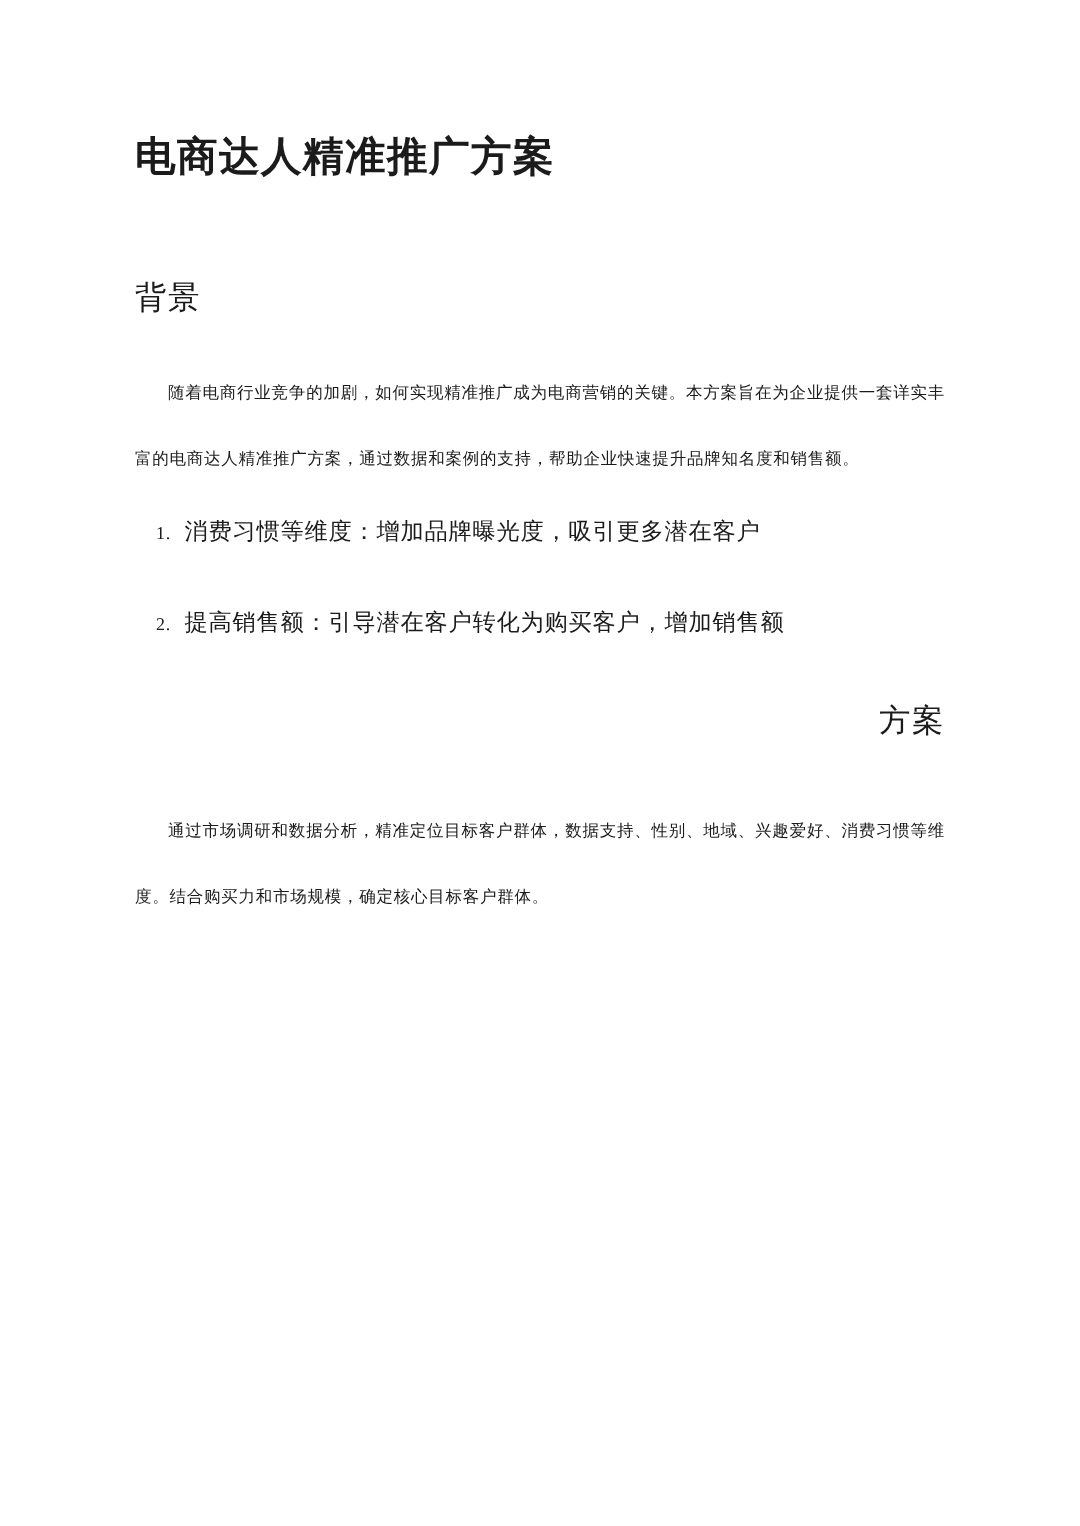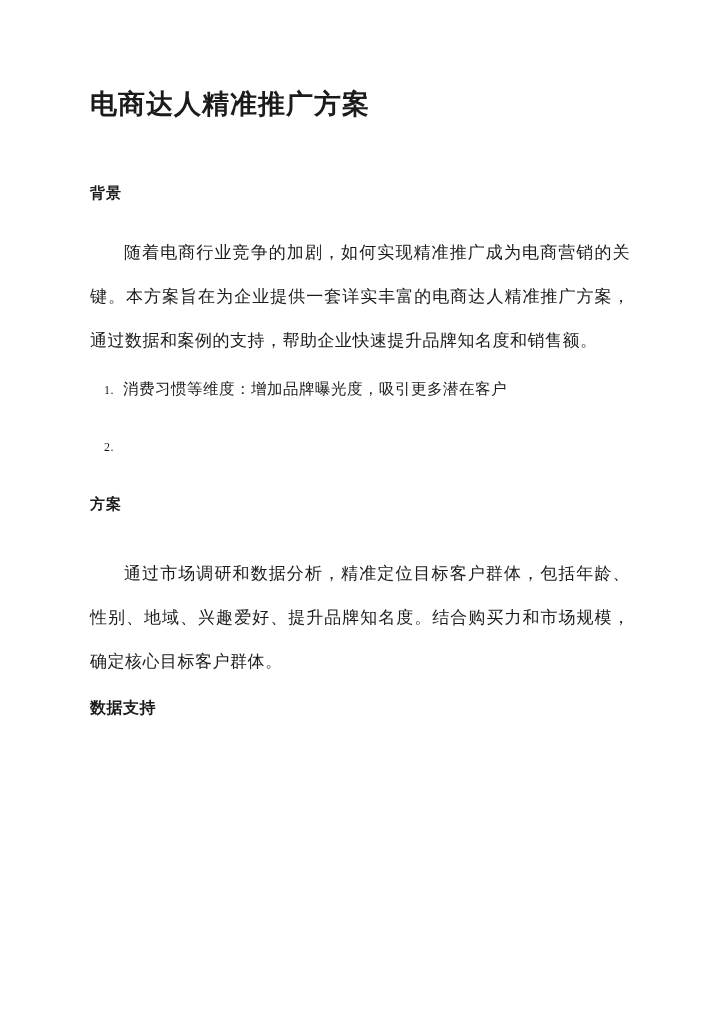--- a/index.html
+++ b/index.html
@@ -17,48 +17,48 @@
     background: #ffffff;
     padding: 86px 90px 40px 90px;
   }
   .doc-title {
     font-size: 27px;
     font-weight: bold;
     letter-spacing: 1px;
     margin-bottom: 62px;
   }
   .h1 {
-    font-size: 15px;
-    font-weight: bold;
+    font-size: 21px;
+    font-weight: normal;
     letter-spacing: 1px;
   }
   .h1.bg { margin-bottom: 28px; }
   .body-para {
-    font-size: 17px;
+    font-size: 11px;
     line-height: 44px;
     text-align: justify;
     text-indent: 2em;
     letter-spacing: 0.5px;
   }
   .para-background { margin-bottom: 16px; }
   .h1.goals { margin-bottom: 22px; }
   .goal-list { margin-left: 14px; margin-bottom: 10px; }
   .goal-item {
     display: flex;
     align-items: baseline;
     font-size: 15.5px;
     letter-spacing: 0.5px;
     margin-bottom: 40px;
   }
   .goal-num {
     font-size: 12px;
     margin-right: 9px;
     white-space: nowrap;
   }
-  .h1.plan { margin-bottom: 38px; }
+  .h1.plan { margin-bottom: 38px; text-align: right; }
   .h2 {
     font-size: 17px;
     font-weight: bold;
     letter-spacing: 0.5px;
     margin-bottom: 14px;
   }
   .para-sub1 { margin-bottom: 14px; }
   .h3 {
     font-size: 16px;
     font-weight: bold;
@@ -77,23 +77,23 @@
   <p class="body-para para-background">随着电商行业竞争的加剧，如何实现精准推广成为电商营销的关键。本方案旨在为企业提供一套详实丰富的电商达人精准推广方案，通过数据和案例的支持，帮助企业快速提升品牌知名度和销售额。</p>
 
 
   <div class="goal-list">
     <div class="goal-item">
       <span class="goal-num">1.</span>
       <span class="goal-text">消费习惯等维度：增加品牌曝光度，吸引更多潜在客户</span>
     </div>
     <div class="goal-item">
       <span class="goal-num">2.</span>
+      <span class="goal-text">提高销售额：引导潜在客户转化为购买客户，增加销售额</span>
     </div>
   </div>
 
   <h2 class="h1 plan">方案</h2>
 
 
-  <p class="body-para para-sub1">通过市场调研和数据分析，精准定位目标客户群体，包括年龄、性别、地域、兴趣爱好、提升品牌知名度。结合购买力和市场规模，确定核心目标客户群体。</p>
+  <p class="body-para para-sub1">通过市场调研和数据分析，精准定位目标客户群体，数据支持、性别、地域、兴趣爱好、消费习惯等维度。结合购买力和市场规模，确定核心目标客户群体。</p>
 
-  <h4 class="h3">数据支持</h4>
 
 </div>
 
 </body></html>

